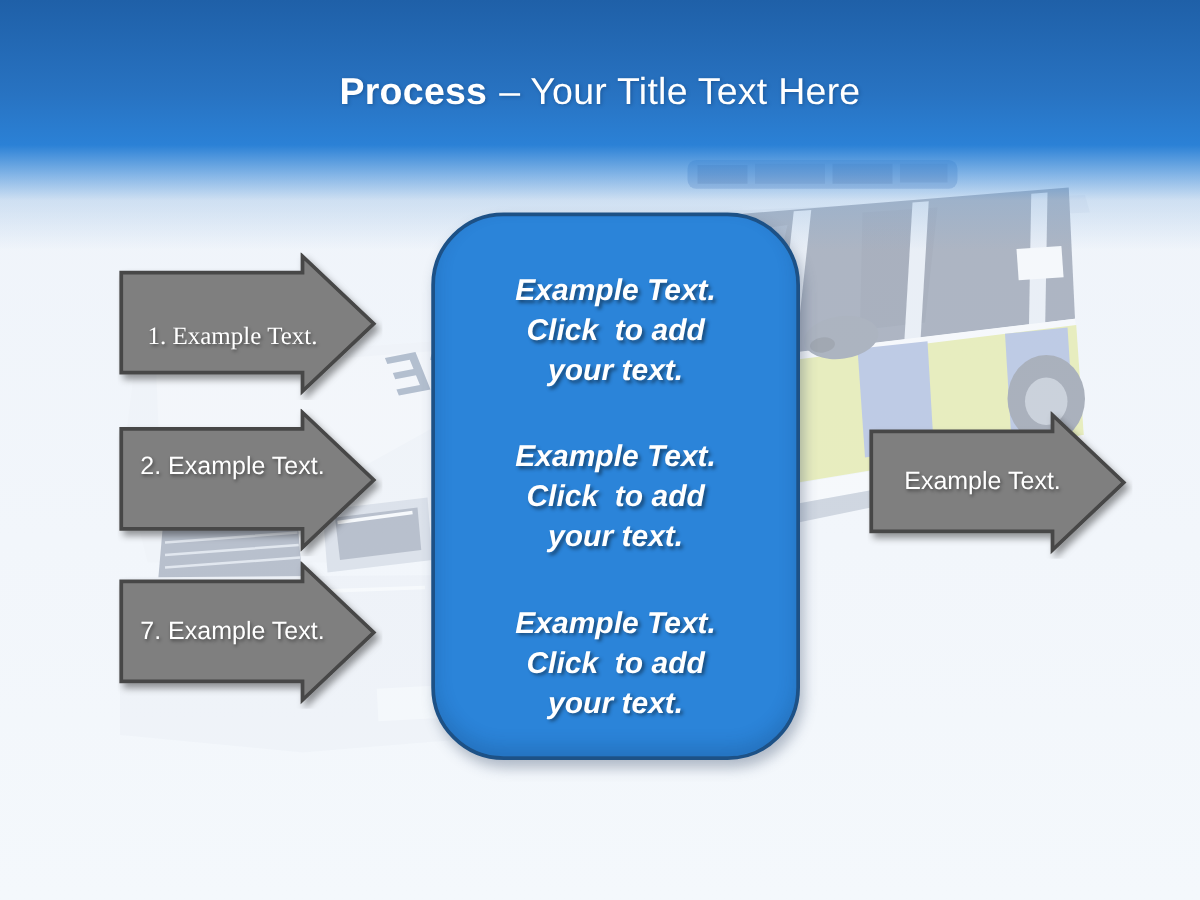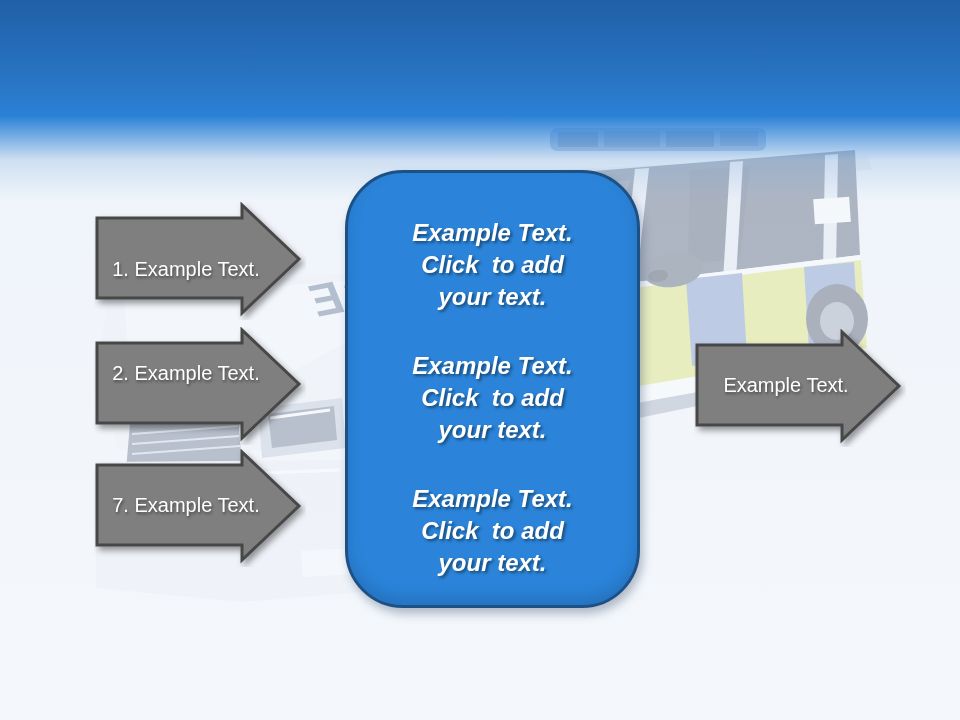--- a/index.html
+++ b/index.html
@@ -133,32 +133,35 @@
       <path d="M42,316 L148,308 M42,326 L149,318 M42,336 L150,328" stroke="#c8d1de" stroke-width="2" fill="none"></path>
     </g>
 
     <polygon points="6,344 262,342 432,380 422,462 152,484 6,470" fill="#e9eef5"></polygon>
     <rect x="212" y="430" width="112" height="26" fill="#f8fafc" transform="rotate(-3 268 443)"></rect>
     <path d="M30,360 L250,352" stroke="#ffffff" stroke-width="3" fill="none"></path>
   </svg>
 
   <div class="header-band"></div>
 
+  <div class="slide-title">
+    <span class="t-bold">Process</span><span class="t-rest">– Your Title Text Here</span>
+  </div>
 
   <div class="arrow-wrap" style="left:94px; top:202px;">
     <svg class="arrow-svg" width="212" height="118" viewBox="0 0 212 118">
       <defs>
           <filter id="sh1" x="-20%" y="-20%" width="150%" height="150%">
             <feDropShadow dx="3" dy="4" stdDeviation="3" flood-color="#000" flood-opacity="0.4"></feDropShadow>
           </filter>
         </defs>
       <polygon points="3,16 148,16 148,3 205,57 148,111 148,96 3,96" fill="#7f7f7f" stroke="#474747" stroke-width="3" filter="url(#sh1)"></polygon>
     </svg>
   </div>
-  <div class="arrow-label" style="left:100px; top:218px; width:172px; height:103px;">1. Example Text.</div>
+  <div class="arrow-label" style="left:100px; top:218px; width:172px; height:103px;font-family:Liberation Serif, serif;">1. Example Text.</div>
 
   <div class="arrow-wrap" style="left:94px; top:327px;">
     <svg class="arrow-svg" width="212" height="118" viewBox="0 0 212 118">
       <defs>
           <filter id="sh2" x="-20%" y="-20%" width="150%" height="150%">
             <feDropShadow dx="3" dy="4" stdDeviation="3" flood-color="#000" flood-opacity="0.4"></feDropShadow>
           </filter>
         </defs>
       <polygon points="3,16 148,16 148,3 205,57 148,111 148,96 3,96" fill="#7f7f7f" stroke="#474747" stroke-width="3" filter="url(#sh2)"></polygon>
     </svg>

